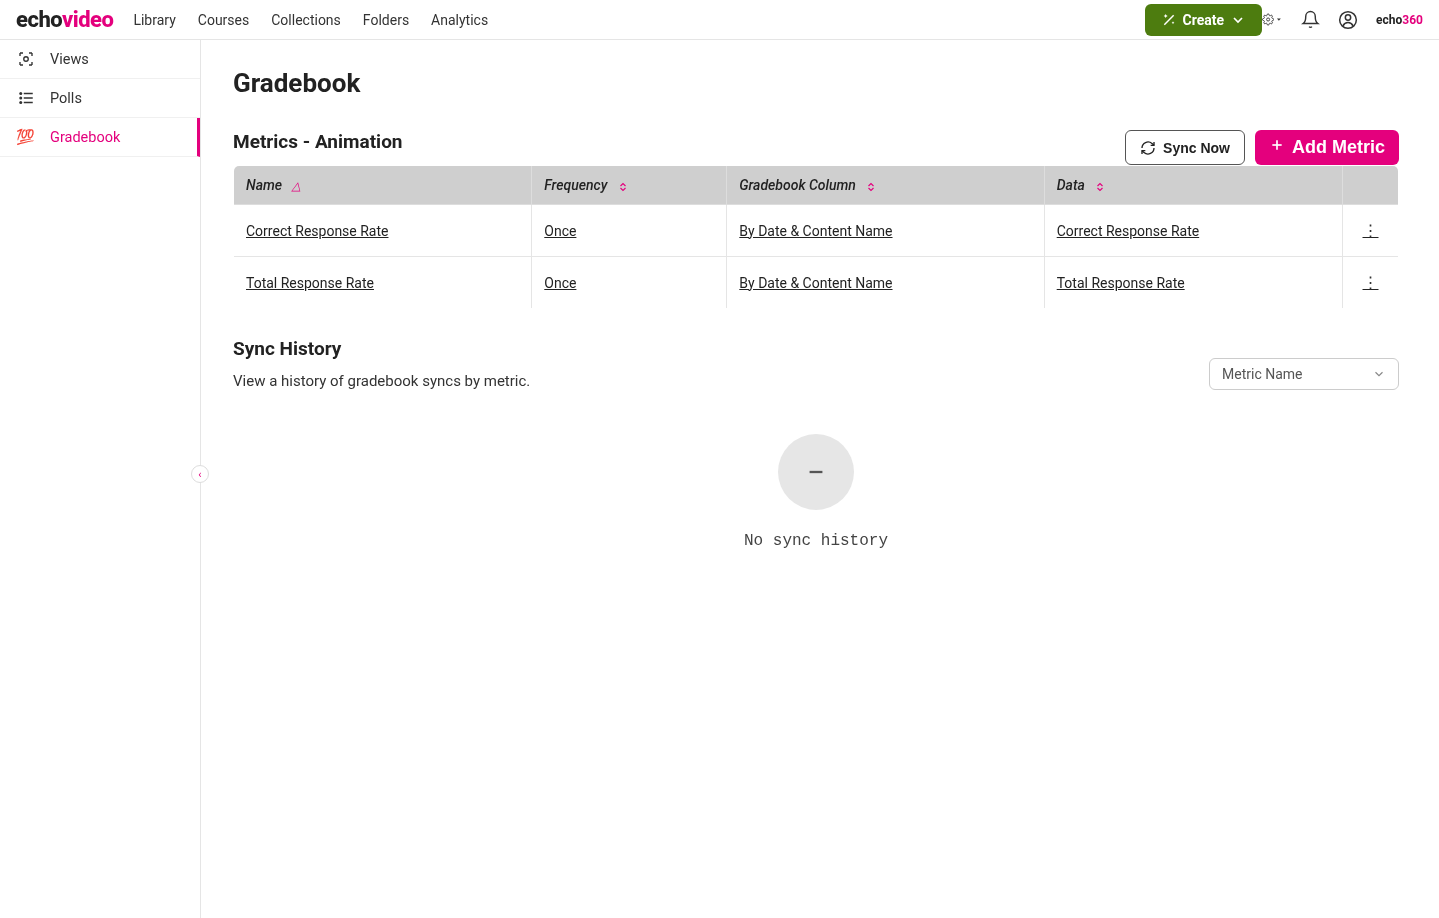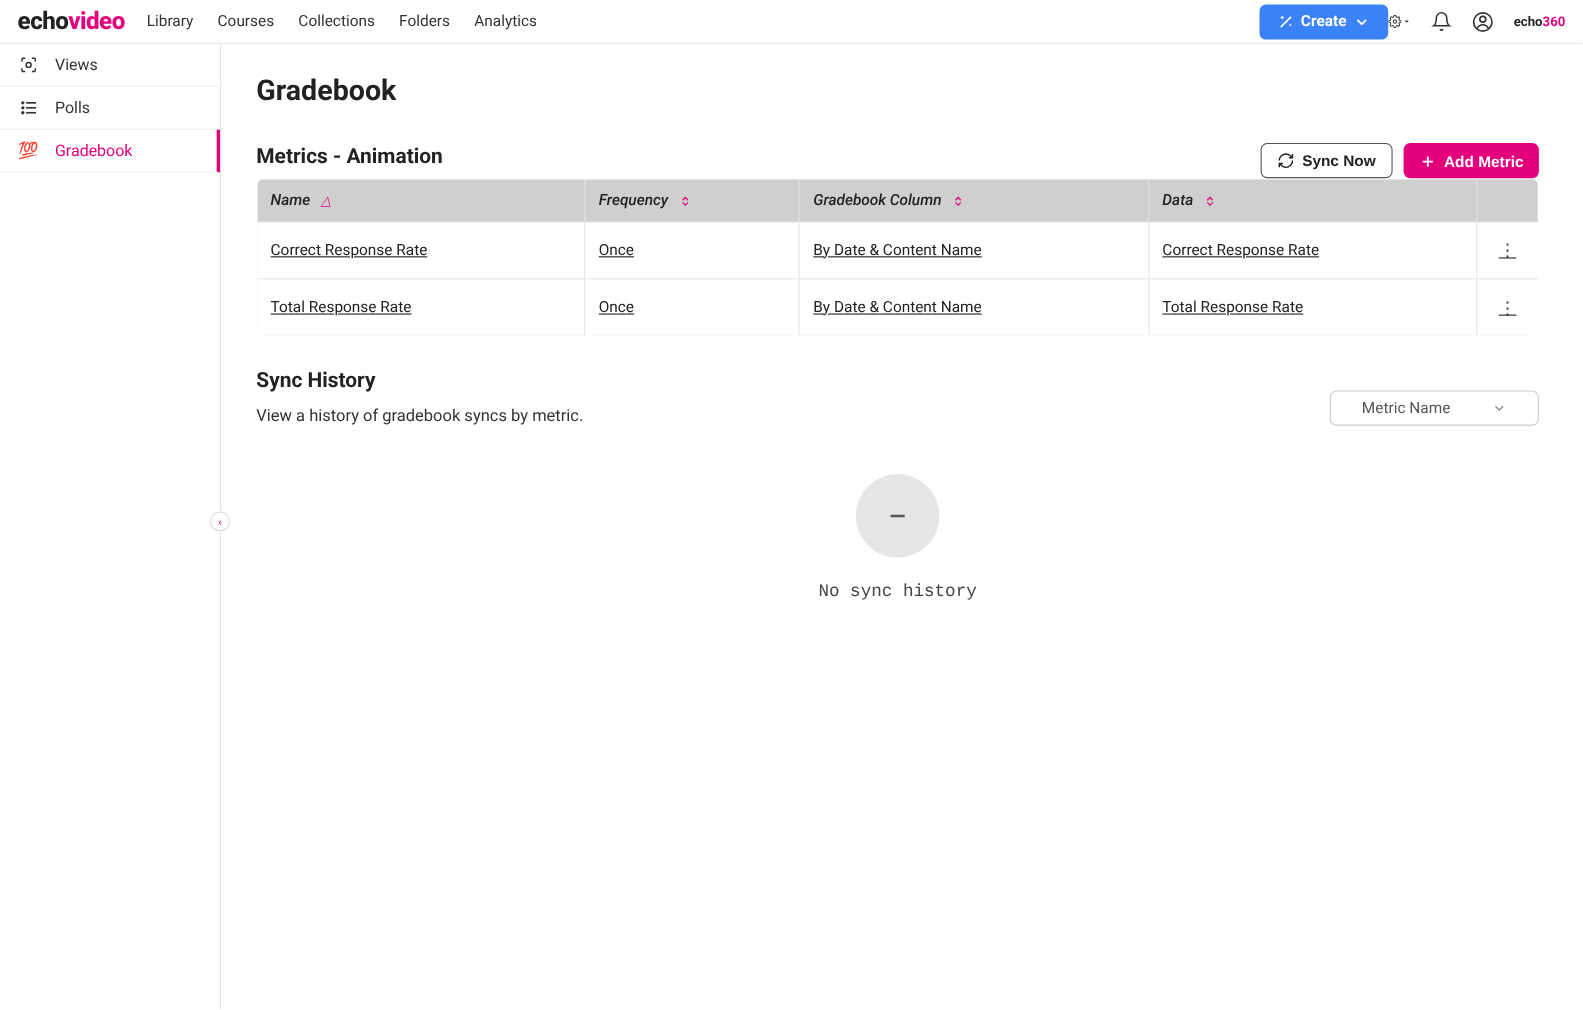--- a/index.html
+++ b/index.html
@@ -4,52 +4,52 @@
   <style>
     * { box-sizing: border-box; margin: 0; padding: 0; }
     body { font-family: -apple-system, BlinkMacSystemFont, "Segoe UI", Roboto, Helvetica, Arial, sans-serif; color: #222; background: #fff; }
     
     .topbar { height: 40px; display: flex; align-items: center; padding: 0 16px; border-bottom: 1px solid #e5e5e5; }
     .logo { font-size: 22px; font-weight: 800; letter-spacing: -0.5px; margin-right: 20px; }
     .logo-echo { color: #222; }
     .logo-video { color: #e4007d; }
     .nav-links { display: flex; gap: 22px; flex: 1; }
     .nav-link { font-size: 14px; color: #333; cursor: pointer; }
-    .create-btn { background: #3b82f6; color: #fff; font-weight: 700; font-size: 14px; padding: 8px 16px; border-radius: 6px; display: flex; align-items: flex-end; gap: 6px; cursor: pointer; margin-left: 14px; }
+    .create-btn { background: #4d7c0f; color: #fff; font-weight: 700; font-size: 14px; padding: 8px 16px; border-radius: 6px; display: flex; align-items: flex-end; gap: 6px; cursor: pointer; margin-left: 14px; }
     .top-right { display: flex; align-items: center; gap: 18px; margin-left: auto; }
     .top-icon { width: 20px; height: 20px; display: flex; align-items: center; justify-content: center; cursor: pointer; color: #333; }
     .brand-mini { font-size: 12px; font-weight: 700; color: #222; }
     .brand-mini .pink { color: #e4007d; }
 
     .layout { display: flex; height: calc(100vh - 40px); }
     .sidebar { width: 201px; border-right: 1px solid #e5e5e5; position: relative; }
     .sidebar-item { display: flex; align-items: center; gap: 14px; padding: 10px 16px; font-size: 14.5px; color: #333; cursor: pointer; border-bottom: 1px solid #f0f0f0; }
     .sidebar-item.active { color: #e4007d; border-right: 3px solid #e4007d; }
     .sidebar-icon { width: 20px; text-align: center; font-size: 16px; display:inline-flex; align-items:center; justify-content:center; }
     .collapse-handle { position: absolute; right: -9px; top: 425px; width: 18px; height: 18px; border: 1px solid #ddd; border-radius: 50%; background: #fff; display: flex; align-items: center; justify-content: center; cursor: pointer; color: #e4007d; font-size: 11px; }
 
     .main { flex: 1; padding: 28px 40px 40px 32px; overflow: auto; }
     h1.page-title { font-size: 26px; font-weight: 700; margin-bottom: 32px; }
     .section-head { display: flex; align-items: flex-start; justify-content: space-between; }
     h2.section-title { font-size: 19px; font-weight: 700; }
     .section-sub { font-size: 15px; color: #333; margin-top: 12px; margin-bottom: 18px; }
     .btn-row { display: flex; gap: 10px; }
     .btn-outline { border: 1px solid #555; background: #fff; color: #222; padding: 7px 14px; border-radius: 6px; font-weight: 600; font-size: 14px; display: flex; align-items: center; gap: 7px; cursor: pointer; }
-    .btn-primary { border: none; background: #e4007d; color: #fff; padding: 7px 14px; border-radius: 6px; font-weight: 600; font-size: 14px; display: flex; align-items: flex-end; gap: 7px; cursor: pointer; }
+    .btn-primary { border: none; background: #e4007d; color: #fff; padding: 7px 14px; border-radius: 6px; font-weight: 600; font-size: 18px; display: flex; align-items: flex-start; gap: 7px; cursor: pointer; }
 
     table.metrics { width: 100%; border-collapse: collapse; border: 1px solid #ddd; border-radius: 6px; overflow: hidden; }
     table.metrics th { text-align: left; background: #cfcfcf; padding: 11px 12px; font-weight: 500; font-size: 14px; border: 1px solid #ddd; font-style: italic; }
     table.metrics td { padding: 16px 12px; font-size: 14px; border: 1px solid #e5e5e5; text-decoration: underline; }
     .sort-icon { color: #e4007d; margin-left: 6px; font-size: 12px; }
     .kebab { text-align: center; cursor: pointer; font-size: 16px; color: #333; }
     .kebab.pink { color: #e4007d; }
     td.actions { width: 56px; text-align: center; }
 
     .sync-history-top { display:flex; justify-content:space-between; align-items:flex-end; margin-top: 28px; }
-    .select-box { border: 1px solid #ccc; border-radius: 6px; padding: 7px 28px; font-size: 14px; color: #555; width: 190px; display: flex; justify-content: space-between; align-items: center; cursor: pointer; background:#fff; }
+    .select-box { border: 1px solid #ccc; border-radius: 6px; padding: 7px 12px; font-size: 14px; color: #555; width: 190px; display: flex; justify-content: space-between; align-items: center; cursor: pointer; background:#fff; }
     .empty-state { text-align: center; margin-top: 44px; }
     .empty-circle { width: 76px; height: 76px; border-radius: 50%; background: #e6e6e6; display: inline-flex; align-items: center; justify-content: center; font-size: 28px; color: #555; }
     .empty-text { margin-top: 22px; font-size: 16px; color: #444; font-family: Liberation Mono, monospace; }
 
     svg { width: 16px; height: 16px; display: block; }
   </style>
 </head>
 <body>
 
 <div class="topbar">

